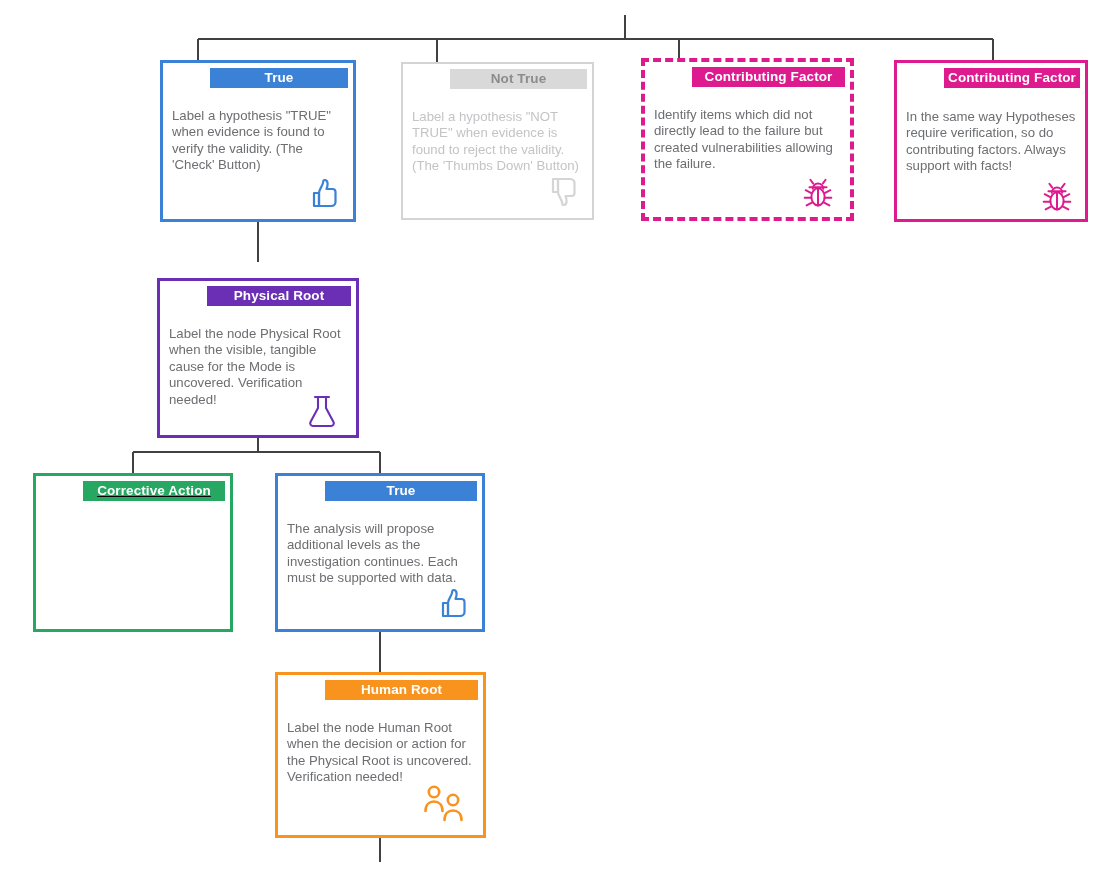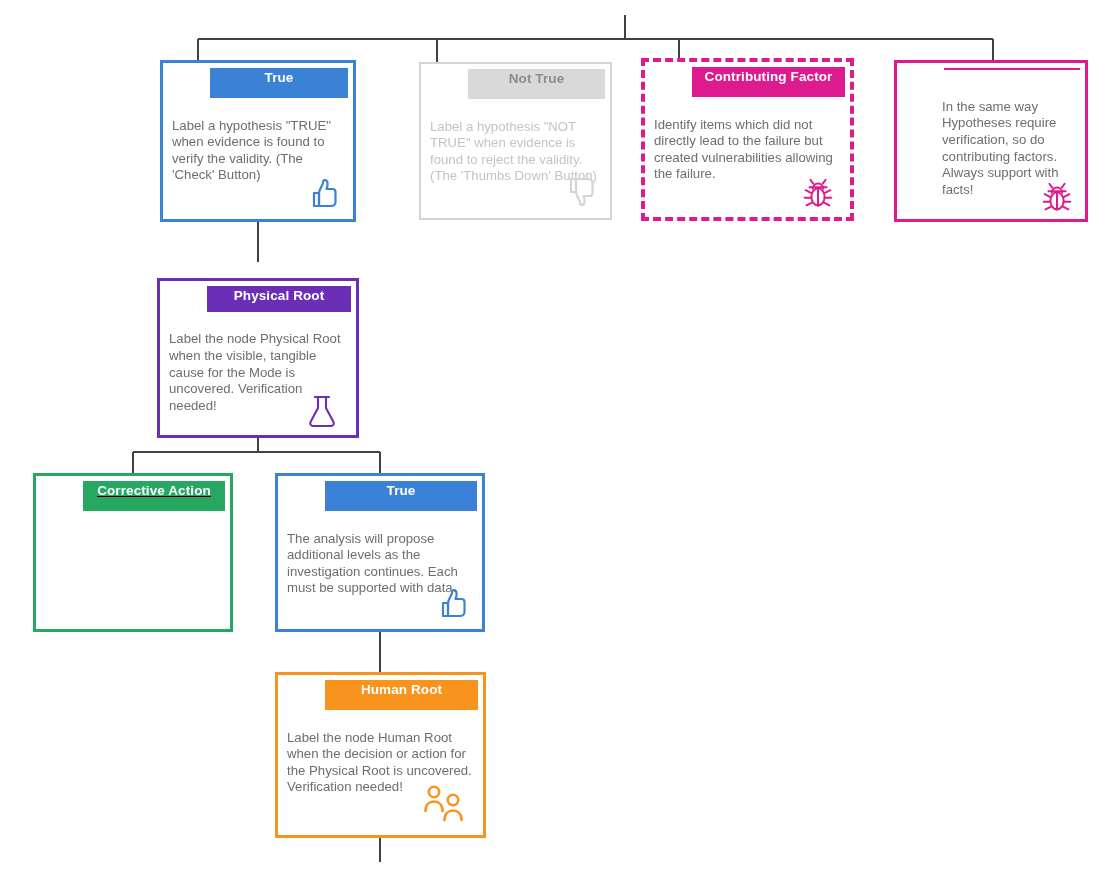--- a/index.html
+++ b/index.html
@@ -14,21 +14,21 @@
   .node{
     position:absolute;
     background:#ffffff;
     box-sizing:border-box;
     border-style:solid;
     padding:5px 5px 4px 5px;
     display:flex;flex-direction:column;
   }
   .node .hdr{
     font-size:13.5px;font-weight:bold;color:#ffffff;
-    text-align:center;line-height:19px;height:30px;
+    text-align:center;line-height:19px;height:20px;
     letter-spacing:.1px;
     white-space:nowrap;overflow:hidden;margin-left:42px;
   }
   .node .body{
     position:relative;
     flex:1;
     font-size:13.2px;line-height:16.6px;
     color:#6d6e71;
     padding:3px 4px 0 4px;
     white-space:pre-line;
@@ -91,21 +91,21 @@
       <span>Label a hypothesis "TRUE" when evidence is found to verify the validity. (The 'Check' Button)</span>
       <span class="ico">
         <svg width="40" height="40" viewBox="0 0 40 40" fill="none" stroke="#3b82d6" stroke-width="2.2" stroke-linejoin="round" stroke-linecap="round">
           <path d="M10,20 L10,33 L15,33 L15,20 Z"></path>
           <path d="M15,20 L15,33 L27,33 C30,33 31.5,31 31.5,29 L31.5,19 C31.5,17.3 30.2,16 28.5,16 L22.5,16 C22.5,16 23.6,13.6 23.6,10.8 C23.6,8.3 22,7 20.6,7 C19.6,7 19.2,7.7 19.2,8.8 C19.2,12.4 15,16 15,20 Z"></path>
         </svg>
       </span>
     </div>
   </div>
 
-  <div class="node n-grey" style="left:419px;top:62px;width:193px;height:158px;">
+  <div class="node n-grey" style="left:401px;top:62px;width:193px;height:158px;">
     <div class="hdr">Not True</div>
     <div class="body">
       <span>Label a hypothesis "NOT TRUE" when evidence is found to reject the validity. (The 'Thumbs Down' Button)</span>
       <span class="ico">
         <svg width="40" height="40" viewBox="0 0 40 40" fill="none" stroke="#d4d5d7" stroke-width="2.2" stroke-linejoin="round" stroke-linecap="round">
           <path d="M10,20 L10,7 L15,7 L15,20 Z"></path>
           <path d="M15,20 L15,7 L27,7 C30,7 31.5,9 31.5,11 L31.5,21 C31.5,22.7 30.2,24 28.5,24 L22.5,24 C22.5,24 23.6,26.4 23.6,29.2 C23.6,31.7 22,33 20.6,33 C19.6,33 19.2,32.3 19.2,31.2 C19.2,27.6 15,24 15,20 Z"></path>
         </svg>
       </span>
     </div>
@@ -129,21 +129,21 @@
             <path d="M27,24 L34,24"></path>
           <path d="M13.6,29 L8,32"></path>
             <path d="M26.4,29 L32,32"></path>
         </svg>
       </span>
     </div>
   </div>
 
   <div class="node n-pink" style="left:894px;top:60px;width:194px;height:162px;">
     <div class="hdr">Contributing Factor</div>
-    <div class="body" style="padding-top:12px;margin-left:36px;">
+    <div class="body" style="padding-top:4px;">
       <span>In the same way Hypotheses require verification, so do contributing factors. Always support with facts!</span>
       <span class="ico" style="right:4px;bottom:-2px;">
         <svg width="38" height="38" viewBox="0 0 40 40" fill="none" stroke="#dd1a8e" stroke-width="2.1" stroke-linecap="round">
           <ellipse cx="20" cy="23" rx="7" ry="9"></ellipse>
           <path d="M14.5,14.5 C14.5,11 17,9 20,9 C23,9 25.5,11 25.5,14.5"></path>
           <path d="M11,13 L29,13"></path>
           <path d="M20,14 L20,32"></path>
           <path d="M15,9 L12,5"></path>
             <path d="M25,9 L28,5"></path>
           <path d="M13,19 L7,16"></path>

